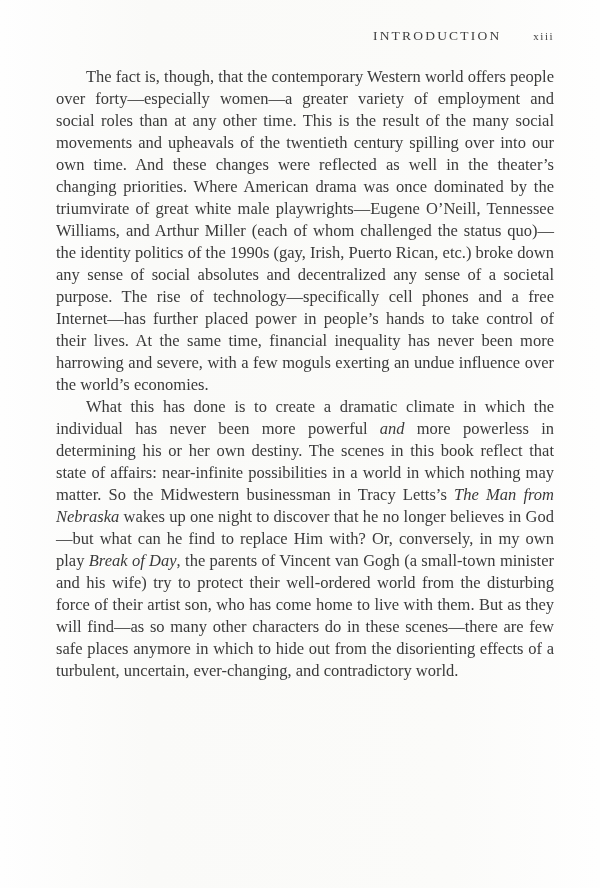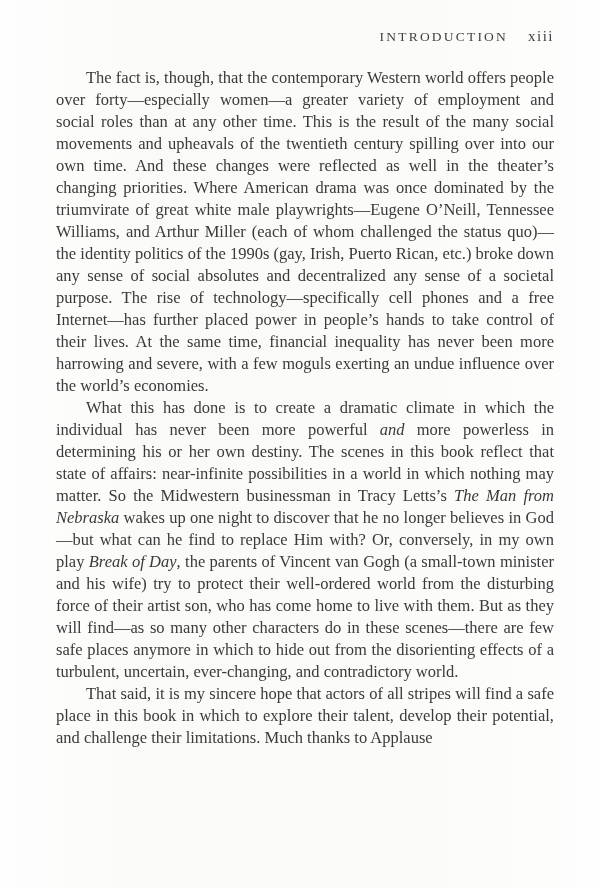--- a/index.html
+++ b/index.html
@@ -15,30 +15,30 @@
     background: linear-gradient(90deg, #fefefe 0%, #fafaf8 25%, #fbfbf9 75%, #fefefe 100%);
     font-family: "Liberation Serif", "DejaVu Serif", serif;
     color: #3a3a3a;
     padding: 28px 46px 0 56px;
     overflow: hidden;
   }
   .page-header {
     display: flex;
     justify-content: flex-end;
     align-items: baseline;
-    gap: 20px;
+    gap: 32px;
     margin-bottom: 22px;
   }
   .running-title {
     font-size: 13.5px;
     letter-spacing: 2.2px;
     color: #3f3f3f;
   }
   .page-number {
-    font-size: 15px;
+    font-size: 11px;
     letter-spacing: 1.5px;
     color: #3f3f3f;
   }
   .body-text {
     margin: 0;
   }
   .para {
     margin: 0;
     font-size: 16.5px;
     line-height: 22px;
@@ -55,15 +55,14 @@
 <body>
 
 <div class="page">
   <header class="page-header">
     <span class="running-title">INTRODUCTION</span>
     <span class="page-number">xiii</span>
   </header>
   <main class="body-text">
       <p class="para"><span>The fact is, though, that the contemporary Western world offers people over forty—especially women—a greater variety of employment and social roles than at any other time. This is the result of the many social movements and upheavals of the twentieth century spilling over into our own time. And these changes were reflected as well in the theater’s changing priorities. Where American drama was once dominated by the triumvirate of great white male playwrights—Eugene O’Neill, Tennessee Williams, and Arthur Miller (each of whom challenged the status quo)—the identity politics of the 1990s (gay, Irish, Puerto Rican, etc.) broke down any sense of social absolutes and decentralized any sense of a societal purpose. The rise of technology—specifically cell phones and a free Internet—has further placed power in people’s hands to take control of their lives. At the same time, financial inequality has never been more harrowing and severe, with a few moguls exerting an undue influence over the world’s economies.</span></p>
       <p class="para"><span>What this has done is to create a dramatic climate in which the individual has never been more powerful </span><span class="italic">and</span><span> more powerless in determining his or her own destiny. The scenes in this book reflect that state of affairs: near-infinite possibilities in a world in which nothing may matter. So the Midwestern businessman in Tracy Letts’s </span><span class="italic">The Man from Nebraska</span><span> wakes up one night to discover that he no longer believes in God—but what can he find to replace Him with? Or, conversely, in my own play </span><span class="italic">Break of Day</span><span>, the parents of Vincent van Gogh (a small-town minister and his wife) try to protect their well-ordered world from the disturbing force of their artist son, who has come home to live with them. But as they will find—as so many other characters do in these scenes—there are few safe places anymore in which to hide out from the disorienting effects of a turbulent, uncertain, ever-changing, and contradictory world.</span></p>
-      <p class="para"><span>That said, it is my sincere hope that actors of all stripes will find a safe place in this book in which to explore their talent, develop their potential, and challenge their limitations. Much thanks to Applause</span></p>
     </main>
 </div>
 
 </body></html>

